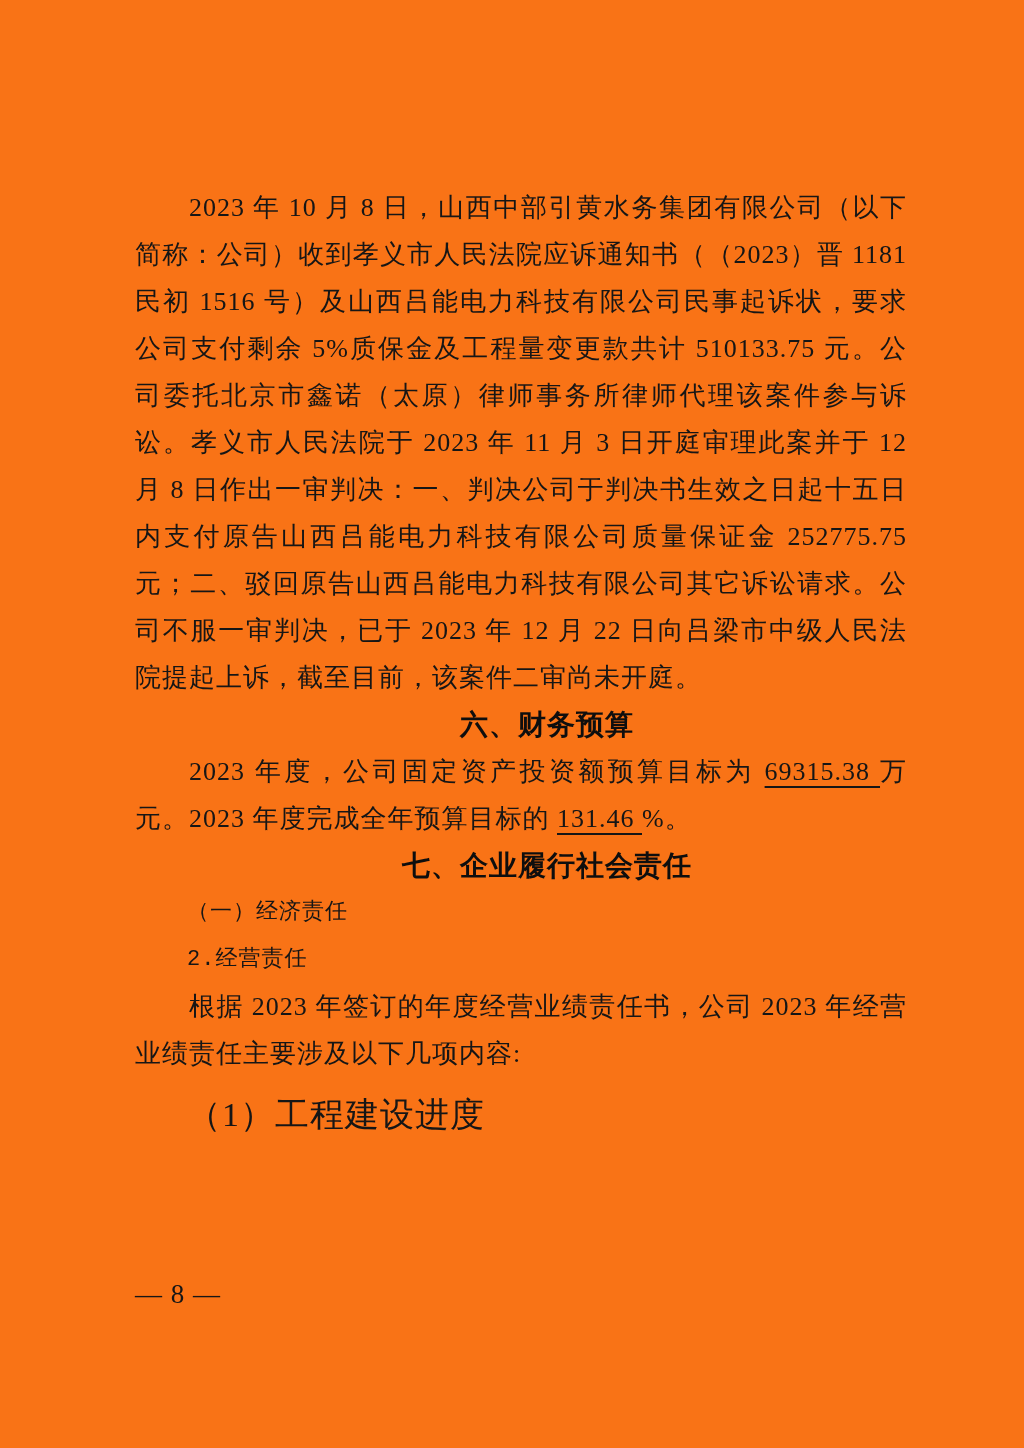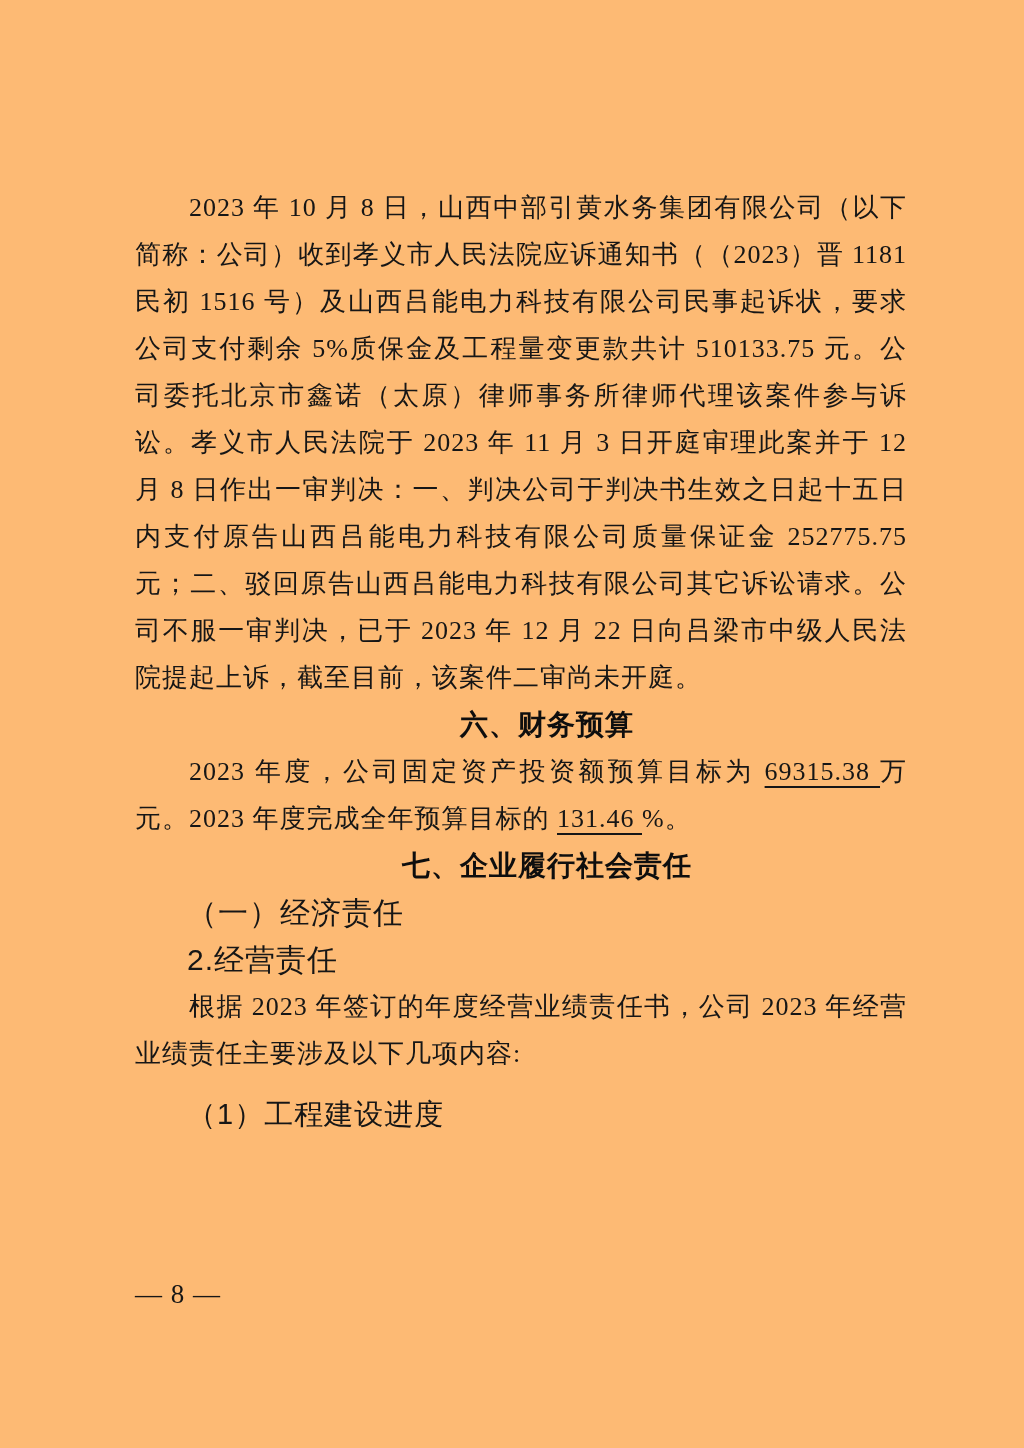--- a/index.html
+++ b/index.html
@@ -5,21 +5,21 @@
   * { box-sizing: border-box; }
   html, body {
     margin: 0;
     padding: 0;
     background: #ffffff;
   }
   .page {
     position: relative;
     width: 1024px;
     height: 1448px;
-    background: #fdba74;
+    background: #f97316;
     color: #161616;
     overflow: hidden;
   }
   .content {
     position: absolute;
     left: 135px;
     top: 184px;
     width: 772px;
   }
   .body-para {
@@ -39,30 +39,30 @@
     font-size: 28px;
     font-weight: bold;
     line-height: 47px;
     letter-spacing: 1px;
     text-indent: 52px;
     color: #0e0e0e;
     text-align: center;
   }
   .sub-heading {
     margin: 0;
-    font-family: Liberation Sans, sans-serif;
-    font-size: 30px;
+    font-family: Liberation Mono, monospace;
+    font-size: 22px;
     line-height: 47px;
     letter-spacing: 1px;
     text-indent: 52px;
   }
   .sub-item-title {
     margin: 14px 0 0 0;
-    font-family: Liberation Sans, sans-serif;
-    font-size: 29px;
+    font-family: Liberation Serif, serif;
+    font-size: 34px;
     line-height: 47px;
     letter-spacing: 1px;
     text-indent: 52px;
   }
   .sub-item-value {
     margin: 6px 0 0 0;
     font-family: "Liberation Serif", "DejaVu Serif", serif;
     font-size: 26px;
     line-height: 47px;
     letter-spacing: 1px;

